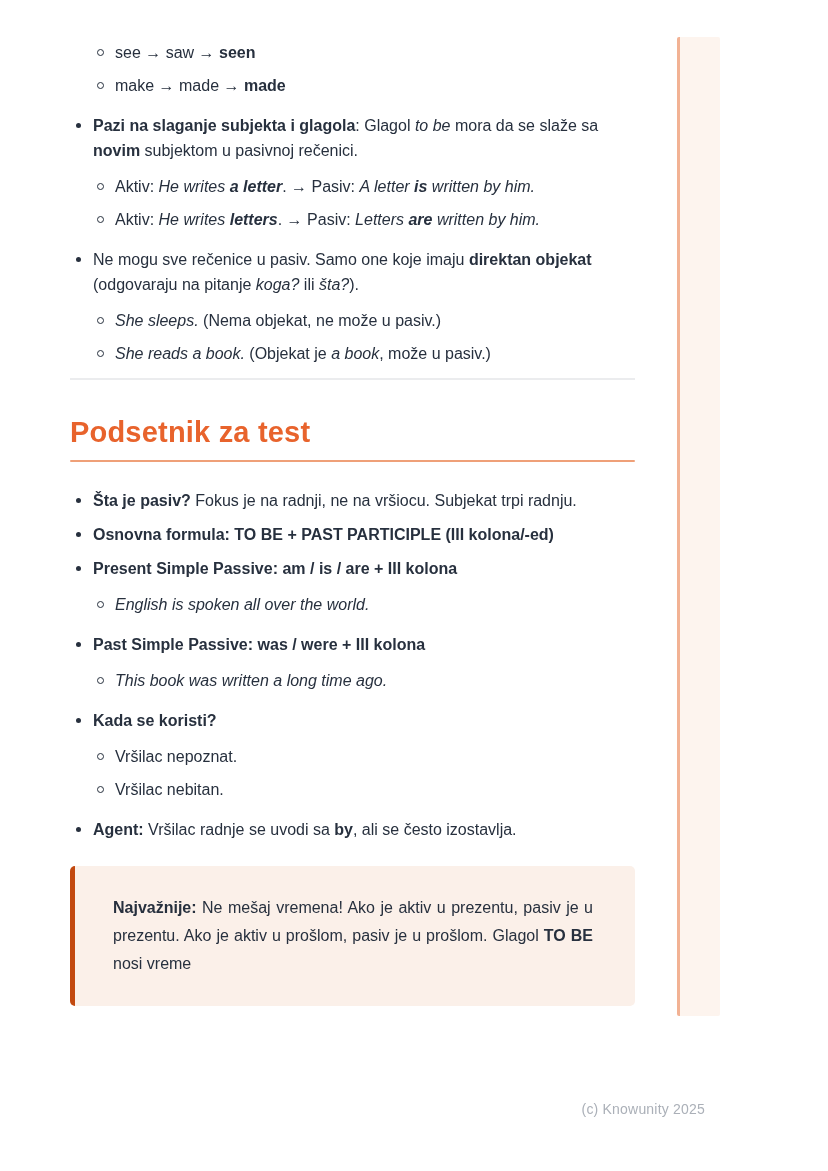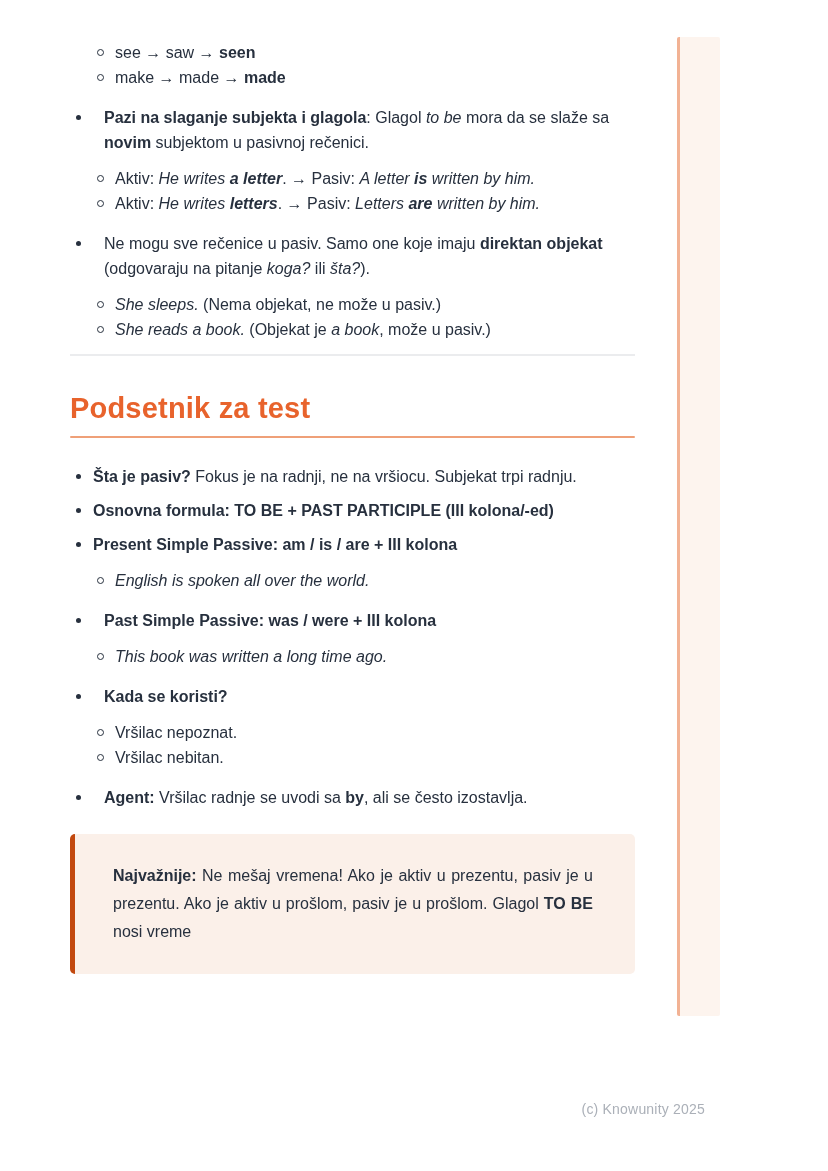--- a/index.html
+++ b/index.html
@@ -26,23 +26,23 @@
   
   .content {
     position: absolute;
     left: 70px; top: 40px;
     width: 565px;
   }
 
   
   .li { display: flex; font-size: 16px; line-height: 25px; }
   .li.lvl1 { padding-left: 4px; margin-top: 9px; }
-  .li.lvl2 { padding-left: 26px; }
+  .li.lvl2 { padding-left: 26px; margin-top: 8px; }
   .li.lvl1 + .li.lvl2 { margin-top: 11px; }
-  .li.lvl2 + .li.lvl1 { margin-top: 15px; gap: 11px; }
+  .li.lvl2 + .li.lvl1 { margin-top: 15px; }
   .block-list > .li:first-child { margin-top: 0; }
   .marker {
     flex: 0 0 19px; width: 19px; height: 25px;
     display: inline-flex; align-items: center;
   }
   .dot  { width: 5px; height: 5px; border-radius: 50%; background: currentColor; margin-left: 2px; }
   .ring { width: 5px; height: 5px; border-radius: 50%; border: 1.6px solid currentColor; margin-left: 1px; box-sizing: content-box; }
   .li-text { flex: 1 1 auto; }
 
   .b { font-weight: 700; }

